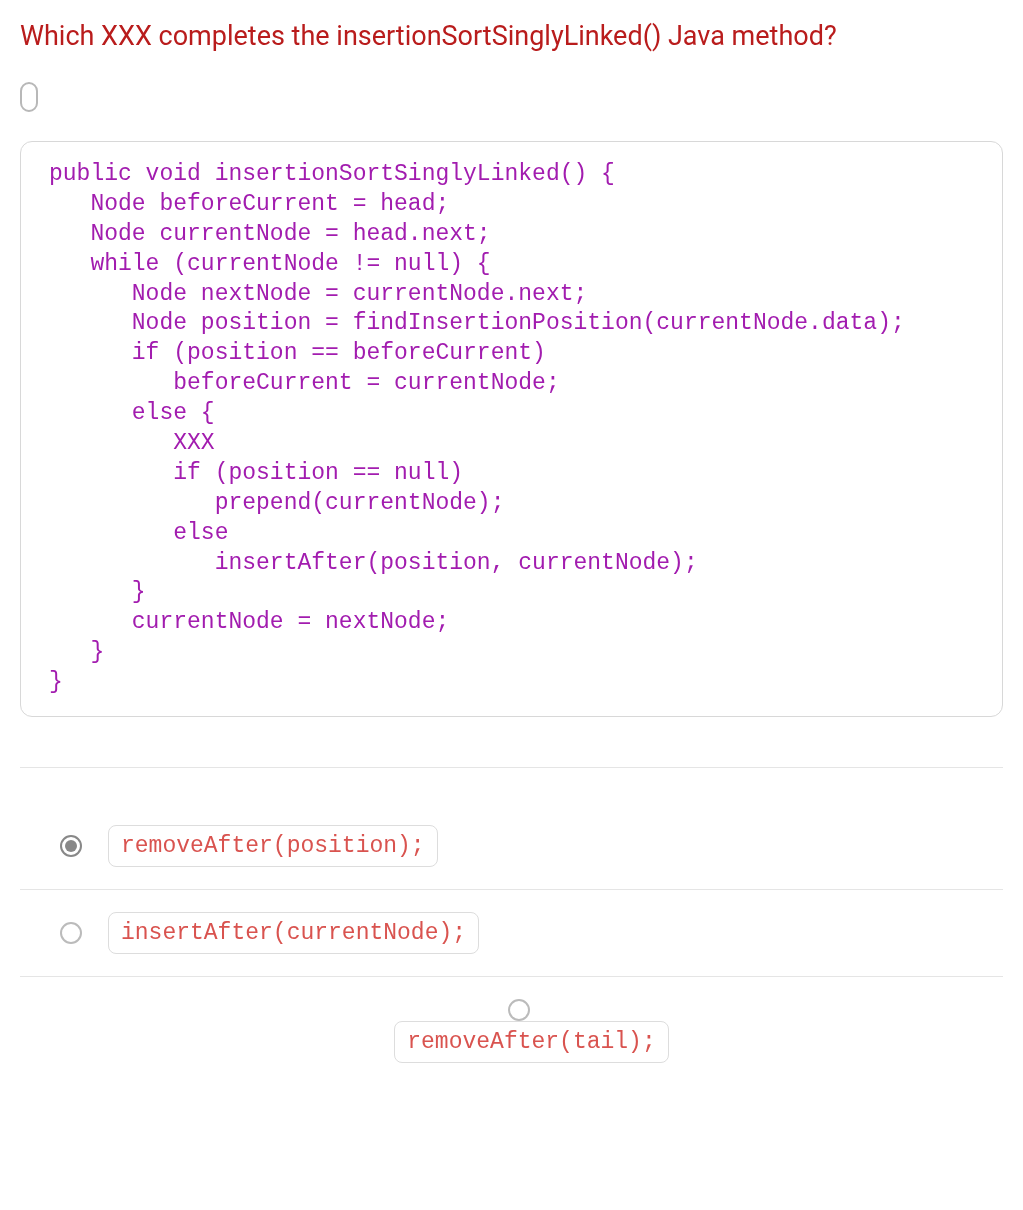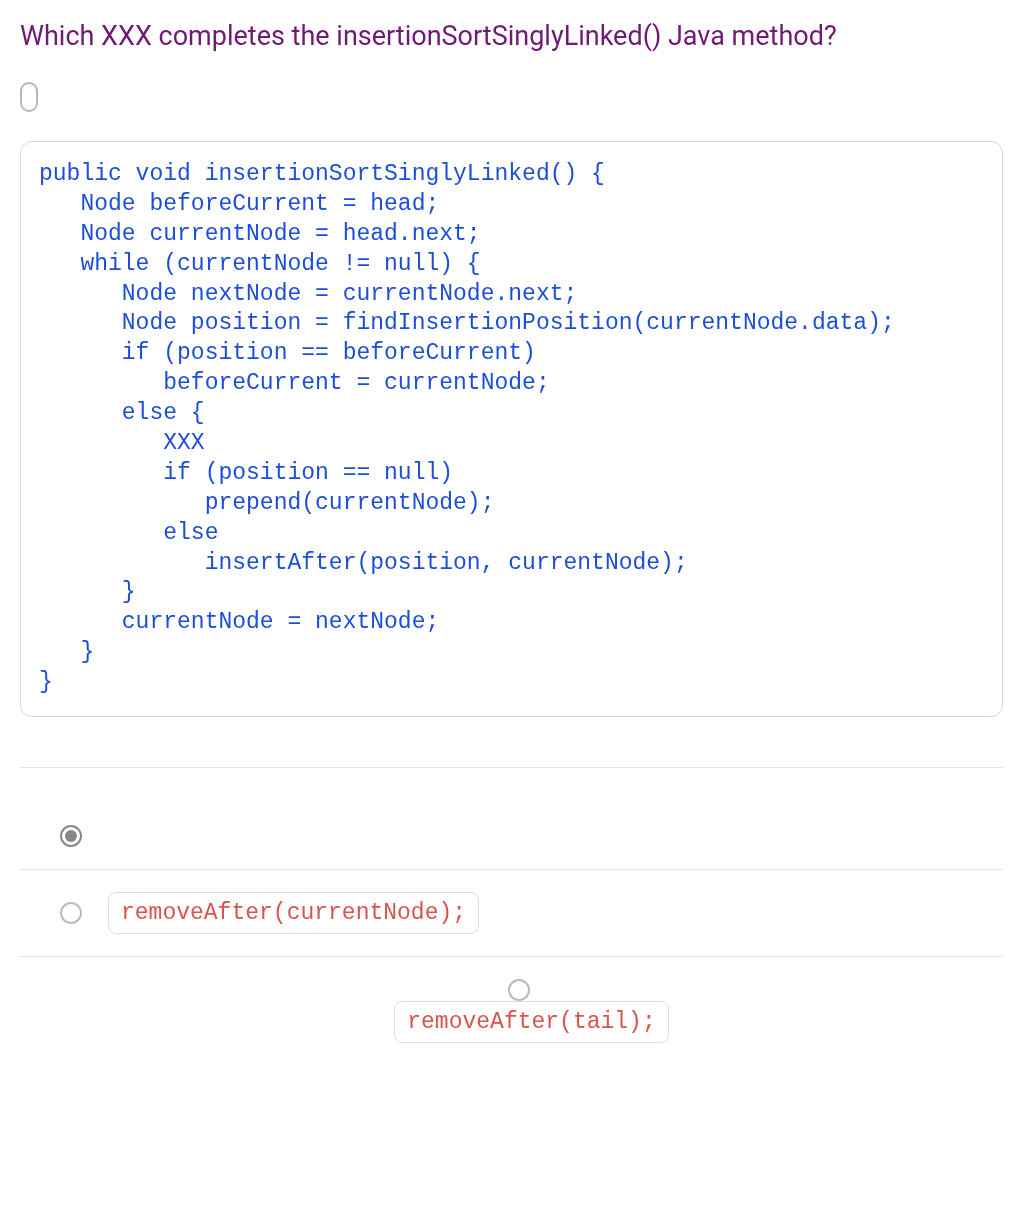--- a/index.html
+++ b/index.html
@@ -9,41 +9,41 @@
   }
   body {
     font-family: -apple-system, BlinkMacSystemFont, "Segoe UI", Roboto, Helvetica, Arial, sans-serif;
     background: #fff;
     padding: 20px;
     width: 1023px;
     color: #333;
   }
   .question-title {
     font-size: 27px;
-    color: #701a75;
+    color: #b91c1c;
     font-weight: 400;
     margin-bottom: 30px;
   }
   .tag-icon {
     display: inline-block;
     width: 18px;
     height: 30px;
     border: 2px solid #b8b8b8;
     border-radius: 9px;
     background: #fff;
     margin-bottom: 25px;
   }
   .code-block {
     border: 1px solid #d8d8d8;
     border-radius: 12px;
-    padding: 18px 18px;
+    padding: 18px 28px;
     font-family: "Courier New", Courier, monospace;
     font-size: 23px;
     line-height: 1.3;
-    color: #1d4ed8;
+    color: #a21caf;
     white-space: pre;
     overflow-x: auto;
     margin-bottom: 50px;
   }
   .divider {
     border: none;
     border-top: 1px solid #e5e5e5;
     margin: 0;
   }
   .options {
@@ -120,24 +120,25 @@
       }
       currentNode = nextNode;
    }
 }</div>
 
 <hr class="divider">
 
 <div class="options">
   <div class="option-row">
     <div class="radio selected"></div>
+    <div class="option-label">removeAfter(position);</div>
   </div>
   <div class="option-row">
     <div class="radio"></div>
-    <div class="option-label">removeAfter(currentNode);</div>
+    <div class="option-label">insertAfter(currentNode);</div>
   </div>
   <div class="option-row">
     <div class="radio"></div>
     <div class="option-label">removeAfter(tail);</div>
   </div>
 </div>
 
 
 
 

